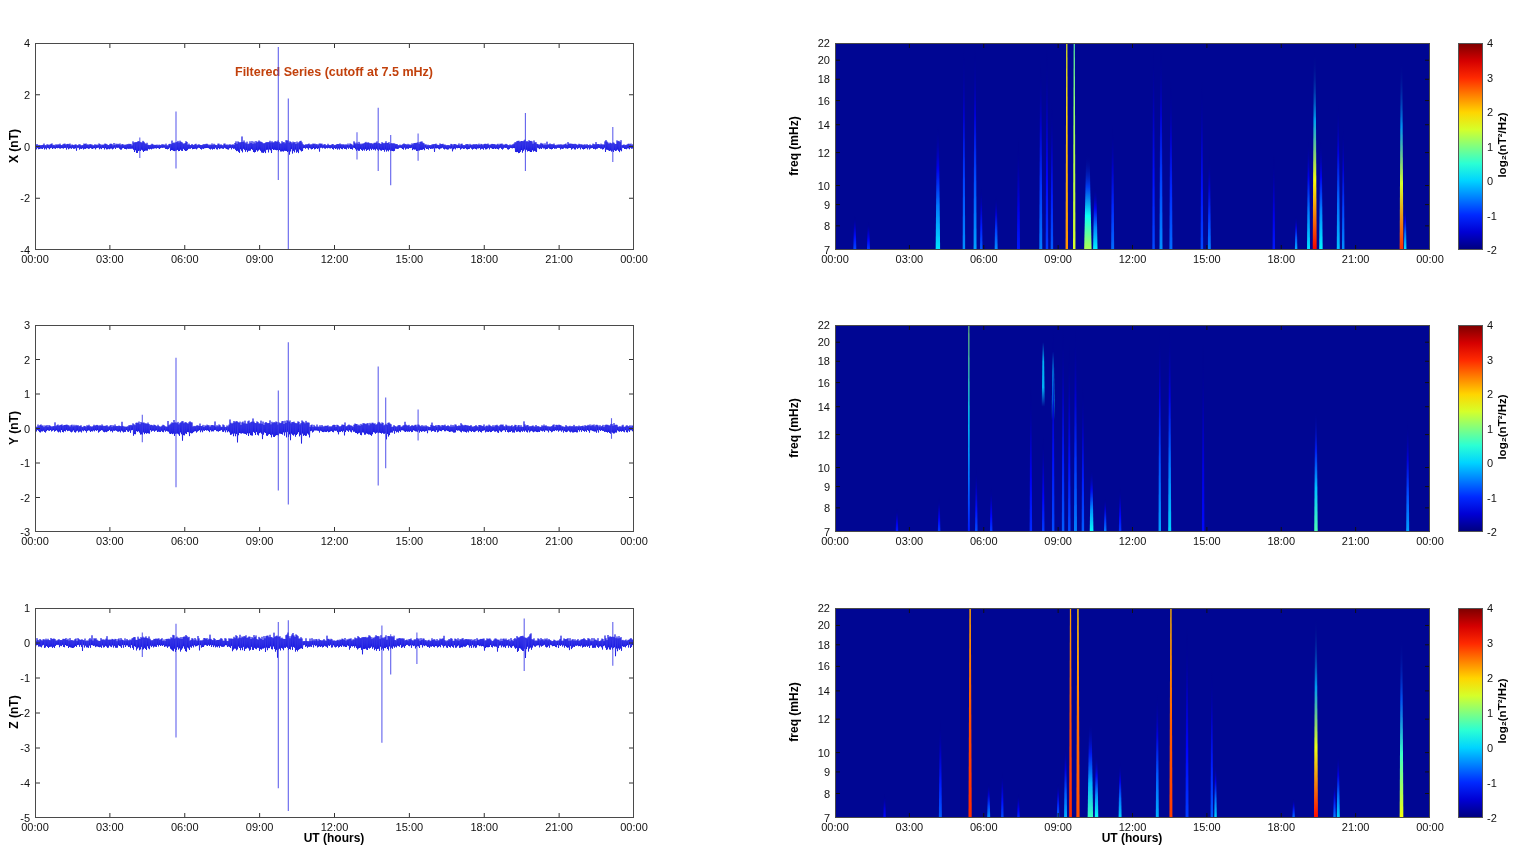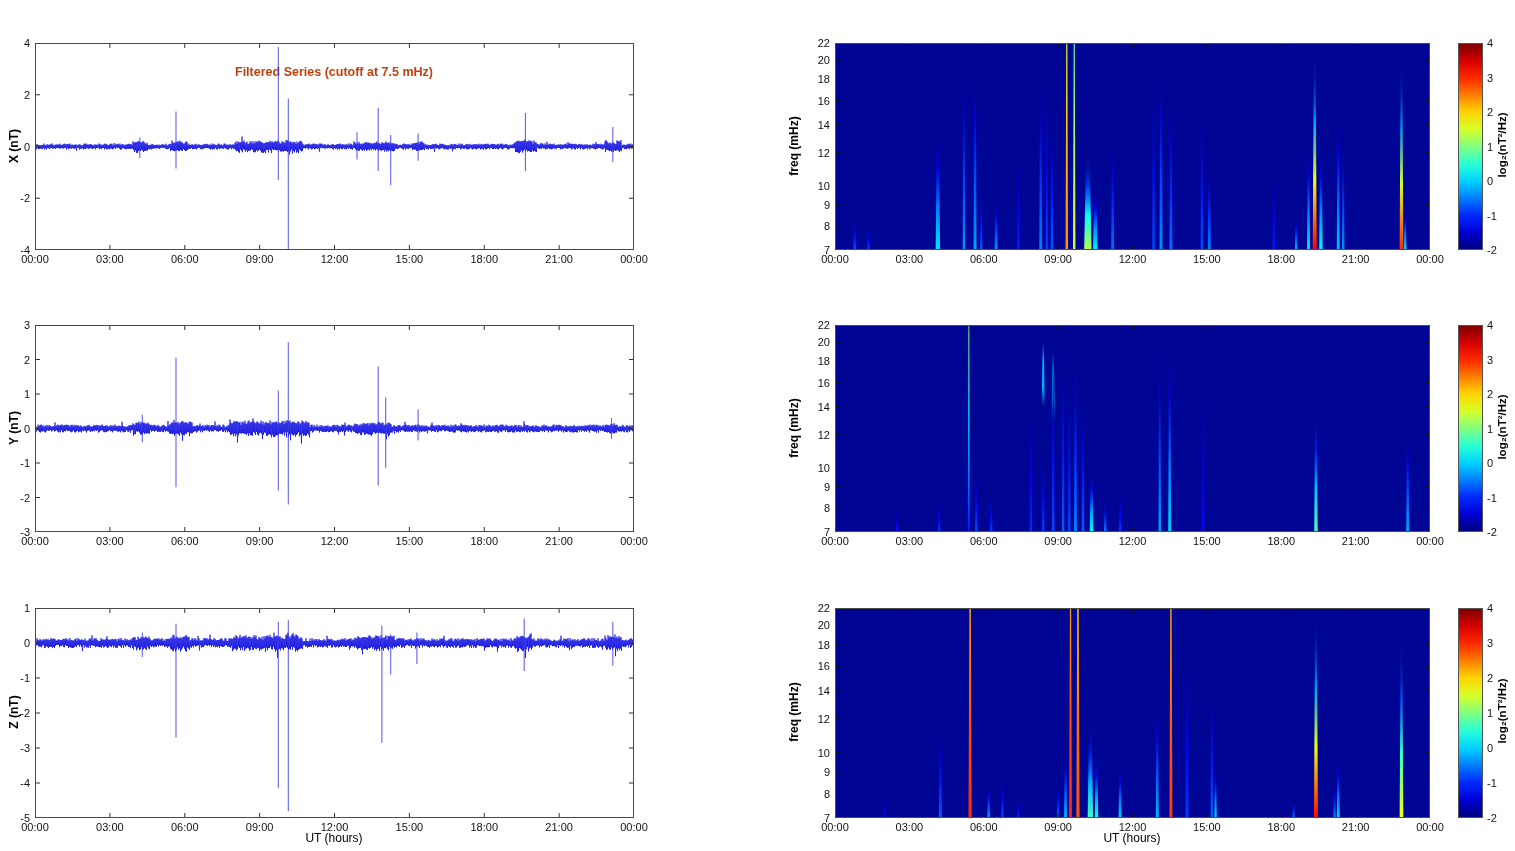--- a/index.html
+++ b/index.html
@@ -19,21 +19,21 @@
   #yl-z{left:-46px;top:705px;}
   #yl-f0{left:734px;top:139px;}
   #yl-f1{left:734px;top:421px;}
   #yl-f2{left:734px;top:705px;}
   .cblab{position:absolute;width:130px;text-align:center;transform:rotate(-90deg);
          font-size:11.5px;font-weight:bold;color:#000;}
   #cbl0{left:1437px;top:139px;}
   #cbl1{left:1437px;top:421px;}
   #cbl2{left:1437px;top:705px;}
   .xlab{position:absolute;top:831px;width:200px;text-align:center;
-        font-size:12px;font-weight:normal;color:#000;}
+        font-size:12px;font-weight:bold;color:#000;}
   #xl-left{left:234px;}
   #xl-right{left:1032px;}
   .tick{position:absolute;font-size:11px;color:#111;line-height:12px;}
   .colorbar{position:absolute;border:1px solid #555;box-sizing:border-box;}
 </style>
 </head>
 <body>
 
 <div class="figure">
 

